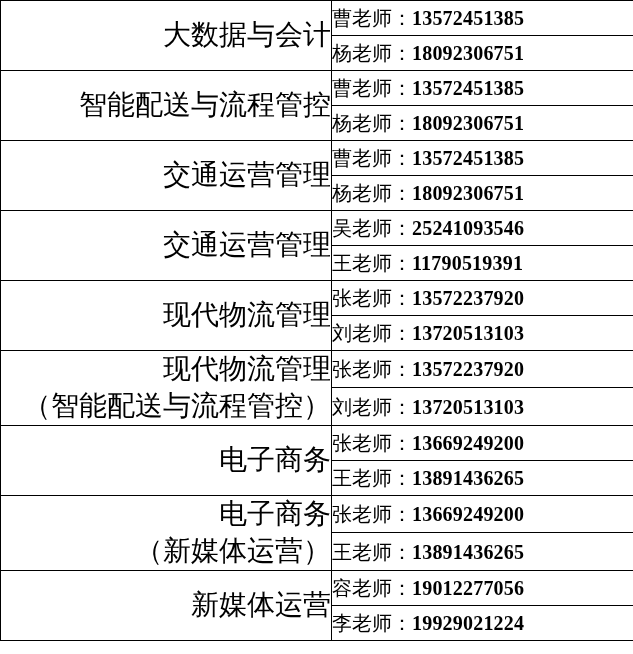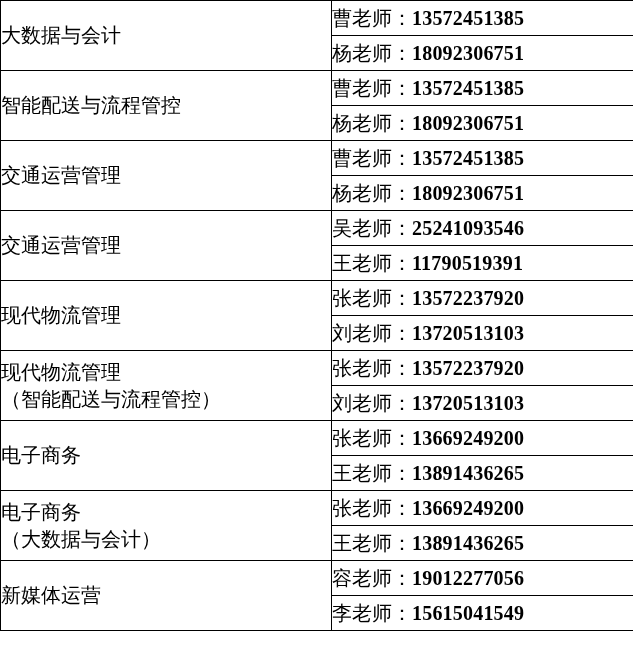--- a/index.html
+++ b/index.html
@@ -24,22 +24,22 @@
     width: 633px;
     table-layout: fixed;
   }
   table.contact-table td {
     border: 1px solid #000000;
     padding: 0;
     vertical-align: middle;
   }
   td.major-cell {
     width: 330px;
-    text-align: left;
-    font-size: 20px;
+    text-align: right;
+    font-size: 28px;
     line-height: 1.32;
     padding: 2px 6px;
     font-family: "Liberation Serif", "DejaVu Serif", serif;
   }
   td.major-cell .major-line {
     display: block;
     white-space: nowrap;
   }
   td.contact-cell {
     width: 303px;
@@ -126,31 +126,31 @@
             <span class="major-line">电子商务</span>
           </td>
           <td class="contact-cell"><span class="teacher-name">张老师：</span><span class="phone-number">13669249200</span></td>
         </tr>
         <tr class="r0">
           <td class="contact-cell"><span class="teacher-name">王老师：</span><span class="phone-number">13891436265</span></td>
         </tr>
         <tr class="r0">
           <td class="major-cell" rowspan="2">
             <span class="major-line">电子商务</span>
-            <span class="major-line">（大数据与会计）</span>
+            <span class="major-line">（新媒体运营）</span>
           </td>
           <td class="contact-cell"><span class="teacher-name">张老师：</span><span class="phone-number">13669249200</span></td>
         </tr>
         <tr class="r0">
           <td class="contact-cell"><span class="teacher-name">王老师：</span><span class="phone-number">13891436265</span></td>
         </tr>
         <tr class="r0">
           <td class="major-cell" rowspan="2">
             <span class="major-line">新媒体运营</span>
           </td>
           <td class="contact-cell"><span class="teacher-name">容老师：</span><span class="phone-number">19012277056</span></td>
         </tr>
         <tr class="r0">
-          <td class="contact-cell"><span class="teacher-name">李老师：</span><span class="phone-number">15615041549</span></td>
+          <td class="contact-cell"><span class="teacher-name">李老师：</span><span class="phone-number">19929021224</span></td>
         </tr>
       </tbody>
   </table>
 </div>
 
 </body></html>

